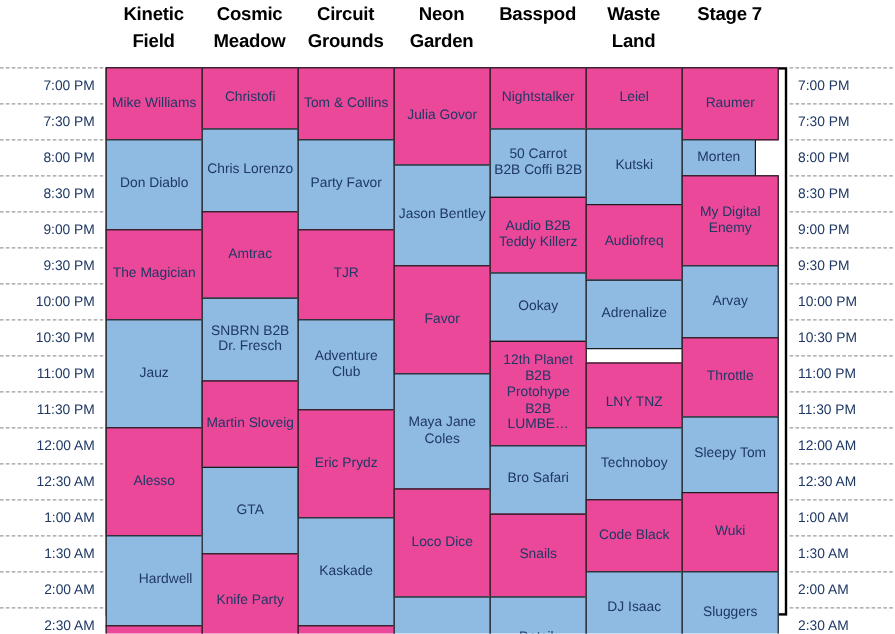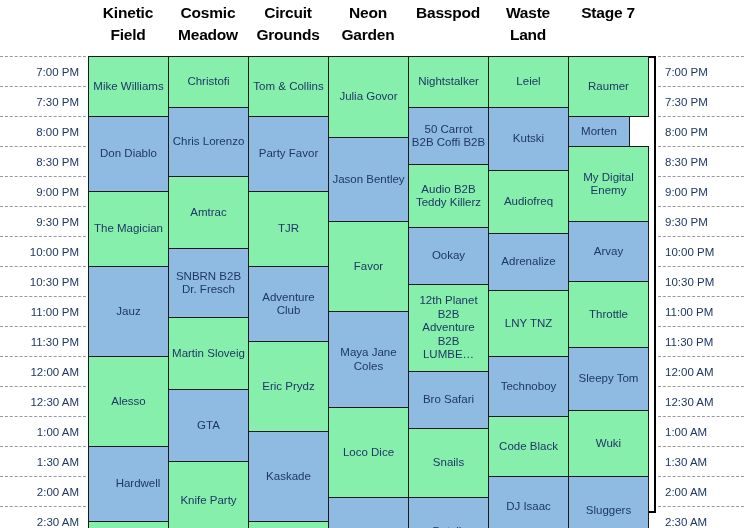--- a/index.html
+++ b/index.html
@@ -81,21 +81,21 @@
     align-items: center;
     justify-content: center;
     text-align: center;
     font-size: 11.5px;
     line-height: 13.5px;
     color: #1f3864;
     padding: 0 2px;
     overflow: hidden;
     white-space: pre-line;
   }
-  .slot.light { background: #86efac; }
+  .slot.light { background: #ec4899; }
   .slot.dark  { background: #8fbbe3; }
 </style>
 </head>
 <body>
 
 <div id="schedule">
 
   <div id="headers">
       <div class="stage-header" style="left: 88px; width: 80px;">
         <div class="hdr-wrap">
@@ -188,30 +188,30 @@
       <div class="slot light" style="left: 238px; width: 81px; top: 349px; height: 91px;"><span>Loco Dice</span></div>
       <div class="slot dark" style="left: 238px; width: 81px; top: 439px; height: 94px;"></div>
       <div class="slot light" style="left: 318px; width: 81px; top: -2px; height: 52px;"><span>Nightstalker</span></div>
       <div class="slot dark" style="left: 318px; width: 81px; top: 49px; height: 58px;"><span>50 Carrot
 B2B Coffi B2B</span></div>
       <div class="slot light" style="left: 318px; width: 81px; top: 106px; height: 64px;"><span>Audio B2B
 Teddy Killerz</span></div>
       <div class="slot dark" style="left: 318px; width: 81px; top: 169px; height: 58px;"><span>Ookay</span></div>
       <div class="slot light" style="left: 318px; width: 81px; top: 226px; height: 88px;"><span>12th Planet
 B2B
-Adventure
+Protohype
 B2B LUMBE…</span></div>
       <div class="slot dark" style="left: 318px; width: 81px; top: 313px; height: 58px;"><span>Bro Safari</span></div>
       <div class="slot light" style="left: 318px; width: 81px; top: 370px; height: 70px;"><span>Snails</span></div>
       <div class="slot dark" style="left: 318px; width: 81px; top: 439px; height: 70px;"><span>Datsik</span></div>
       <div class="slot light" style="left: 398px; width: 81px; top: -2px; height: 52px;"><span>Leiel</span></div>
       <div class="slot dark" style="left: 398px; width: 81px; top: 49px; height: 64px;"><span>Kutski</span></div>
       <div class="slot light" style="left: 398px; width: 81px; top: 112px; height: 64px;"><span>Audiofreq</span></div>
       <div class="slot dark" style="left: 398px; width: 81px; top: 175px; height: 58px;"><span>Adrenalize</span></div>
-      <div class="slot light" style="left: 398px; width: 81px; top: 232px; height: 67px;"><span>LNY TNZ</span></div>
+      <div class="slot light" style="left: 398px; width: 81px; top: 244px; height: 67px;"><span>LNY TNZ</span></div>
       <div class="slot dark" style="left: 398px; width: 81px; top: 298px; height: 61px;"><span>Technoboy</span></div>
       <div class="slot light" style="left: 398px; width: 81px; top: 358px; height: 61px;"><span>Code Black</span></div>
       <div class="slot dark" style="left: 398px; width: 81px; top: 418px; height: 61px;"><span>DJ Isaac</span></div>
       <div class="slot light" style="left: 478px; width: 81px; top: -2px; height: 61px;"><span>Raumer</span></div>
       <div class="slot dark" style="left: 478px; width: 62px; top: 58px; height: 31px;"><span>Morten</span></div>
       <div class="slot light" style="left: 478px; width: 81px; top: 88px; height: 76px;"><span>My Digital Enemy</span></div>
       <div class="slot dark" style="left: 478px; width: 81px; top: 163px; height: 61px;"><span>Arvay</span></div>
       <div class="slot light" style="left: 478px; width: 81px; top: 223px; height: 67px;"><span>Throttle</span></div>
       <div class="slot dark" style="left: 478px; width: 81px; top: 289px; height: 64px;"><span>Sleepy Tom</span></div>
       <div class="slot light" style="left: 478px; width: 81px; top: 352px; height: 67px;"><span>Wuki</span></div>

